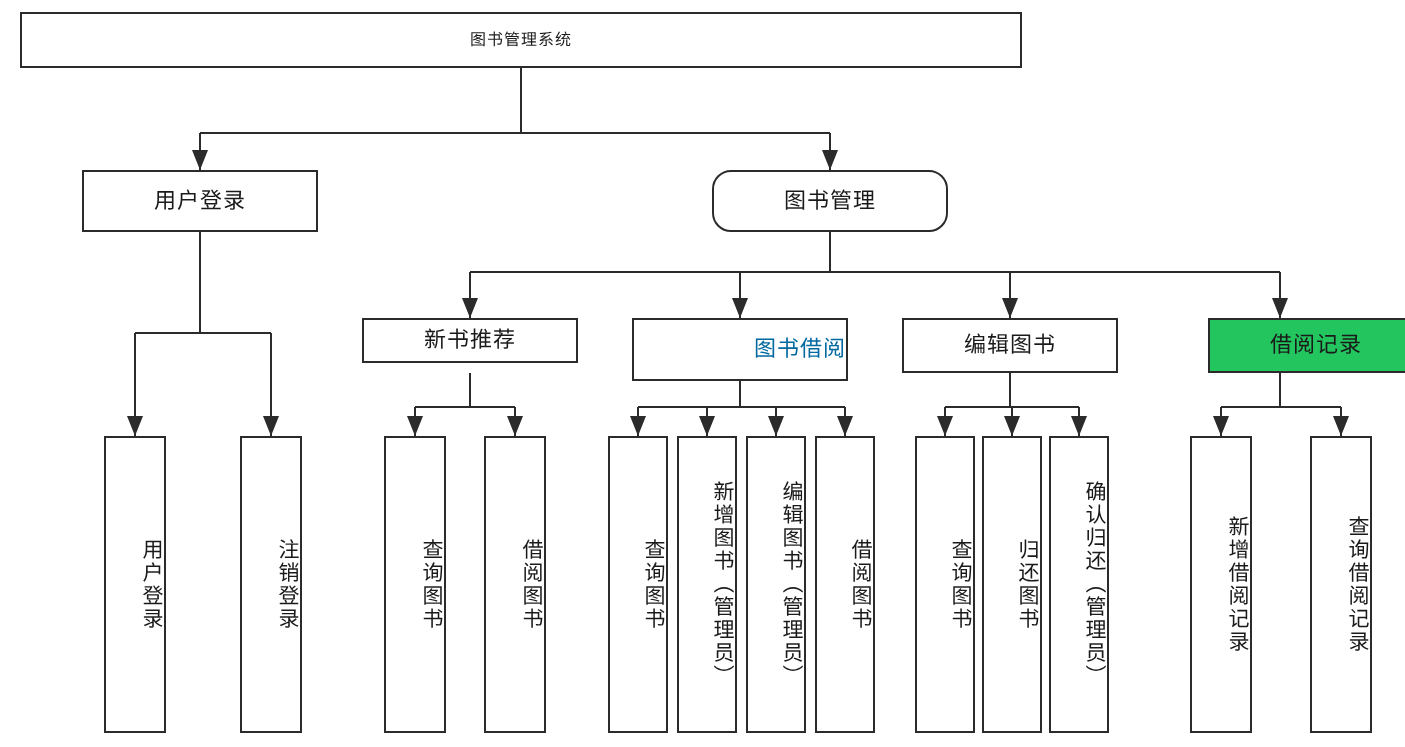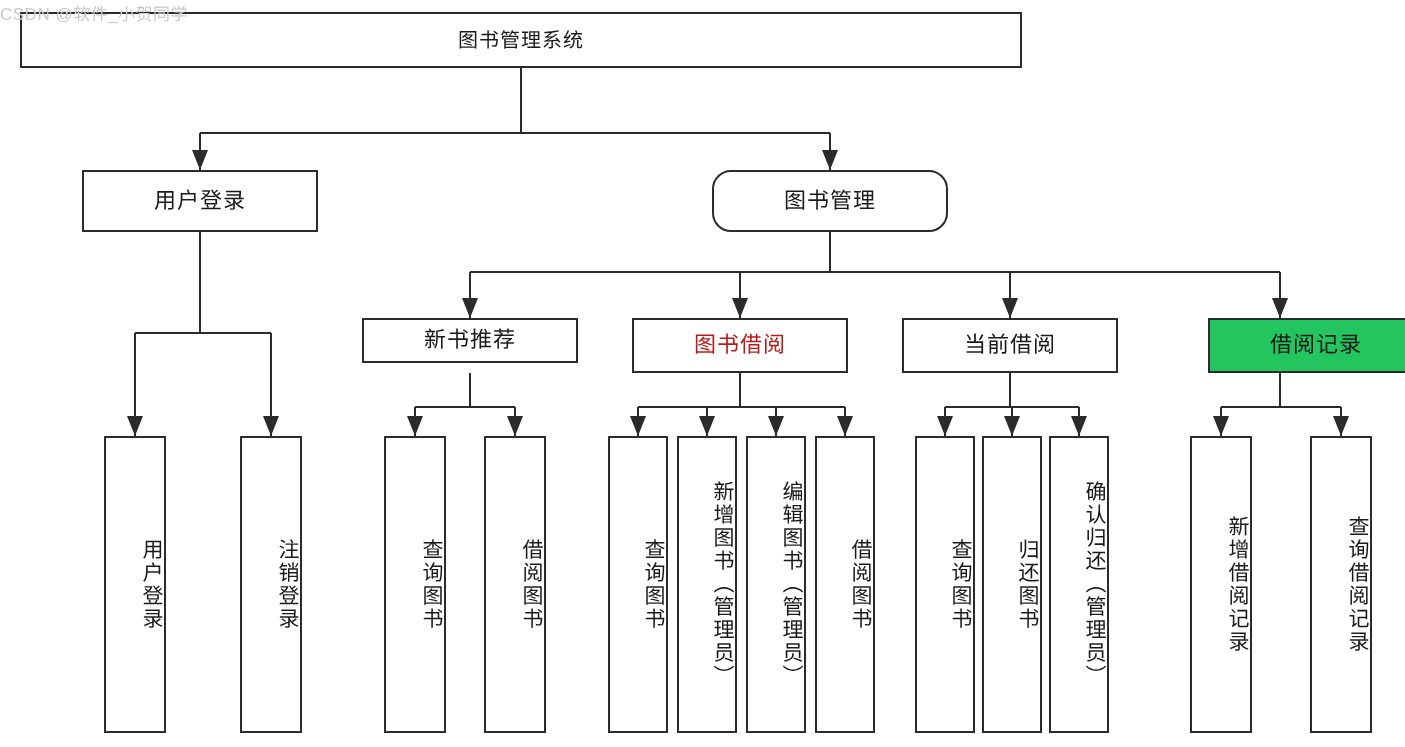--- a/index.html
+++ b/index.html
@@ -35,21 +35,21 @@
     align-items: center;
     justify-content: center;
     color: #1a1a1a;
   }
   .node.horizontal {
     font-size: 22px;
     letter-spacing: 1px;
     line-height: 1.1;
   }
   .node.title-node {
-    font-size: 20px;
+    font-size: 16px;
   }
   .node.vertical {
     font-size: 21px;
     writing-mode: vertical-rl;
     text-orientation: upright;
     line-height: 1.28;
     letter-spacing: 2px;
     padding: 6px 0;
     align-items: flex-start;
     justify-content: center;
@@ -131,25 +131,25 @@
       </div>
       <div class="node horizontal" style="left: 82px; top: 170px; width: 236px; height: 62px; border-color: rgb(43, 43, 43); background: rgb(255, 255, 255); color: rgb(26, 26, 26);">
         <span class="label">用户登录</span>
       </div>
       <div class="node horizontal" style="left: 712px; top: 170px; width: 236px; height: 62px; border-color: rgb(43, 43, 43); background: rgb(255, 255, 255); color: rgb(26, 26, 26); border-radius: 19px;">
         <span class="label">图书管理</span>
       </div>
       <div class="node horizontal" style="left: 362px; top: 318px; width: 216px; height: 45px; border-color: rgb(43, 43, 43); background: rgb(255, 255, 255); color: rgb(26, 26, 26);">
         <span class="label">新书推荐</span>
       </div>
-      <div class="node horizontal" style="left: 632px; top: 318px; width: 216px; height: 55px; border-color: rgb(43, 43, 43); background: rgb(255, 255, 255); color: #b91c1c;">
+      <div class="node horizontal" style="left: 632px; top: 318px; width: 216px; height: 63px; border-color: rgb(43, 43, 43); background: rgb(255, 255, 255); color: #0369a1; justify-content: flex-end;">
         <span class="label">图书借阅</span>
       </div>
       <div class="node horizontal" style="left: 902px; top: 318px; width: 216px; height: 55px; border-color: rgb(43, 43, 43); background: rgb(255, 255, 255); color: rgb(26, 26, 26);">
-        <span class="label">当前借阅</span>
+        <span class="label">编辑图书</span>
       </div>
       <div class="node horizontal" style="left: 1172px; top: 318px; width: 216px; height: 55px; border-color: rgb(43, 43, 43); background: #22c55e; color: rgb(26, 26, 26); margin-left: 36px;">
         <span class="label">借阅记录</span>
       </div>
       <div class="node vertical" style="left: 104px; top: 436px; width: 62px; height: 297px; border-color: rgb(43, 43, 43); background: rgb(255, 255, 255); color: rgb(26, 26, 26);">
         <span class="label">用户登录</span>
       </div>
       <div class="node vertical" style="left: 240px; top: 436px; width: 62px; height: 297px; border-color: rgb(43, 43, 43); background: rgb(255, 255, 255); color: rgb(26, 26, 26);">
         <span class="label">注销登录</span>
       </div>
@@ -180,14 +180,13 @@
       <div class="node vertical" style="left: 1049px; top: 436px; width: 60px; height: 297px; border-color: rgb(43, 43, 43); background: rgb(255, 255, 255); color: rgb(26, 26, 26);">
         <span class="label">确认归还（管理员）</span>
       </div>
       <div class="node vertical" style="left: 1190px; top: 436px; width: 62px; height: 297px; border-color: rgb(43, 43, 43); background: rgb(255, 255, 255); color: rgb(26, 26, 26);">
         <span class="label">新增借阅记录</span>
       </div>
       <div class="node vertical" style="left: 1310px; top: 436px; width: 62px; height: 297px; border-color: rgb(43, 43, 43); background: rgb(255, 255, 255); color: rgb(26, 26, 26);">
         <span class="label">查询借阅记录</span>
       </div>
     </div>
-  <div class="watermark">CSDN @软件_小贺同学</div>
 </div>
 
 </body></html>

